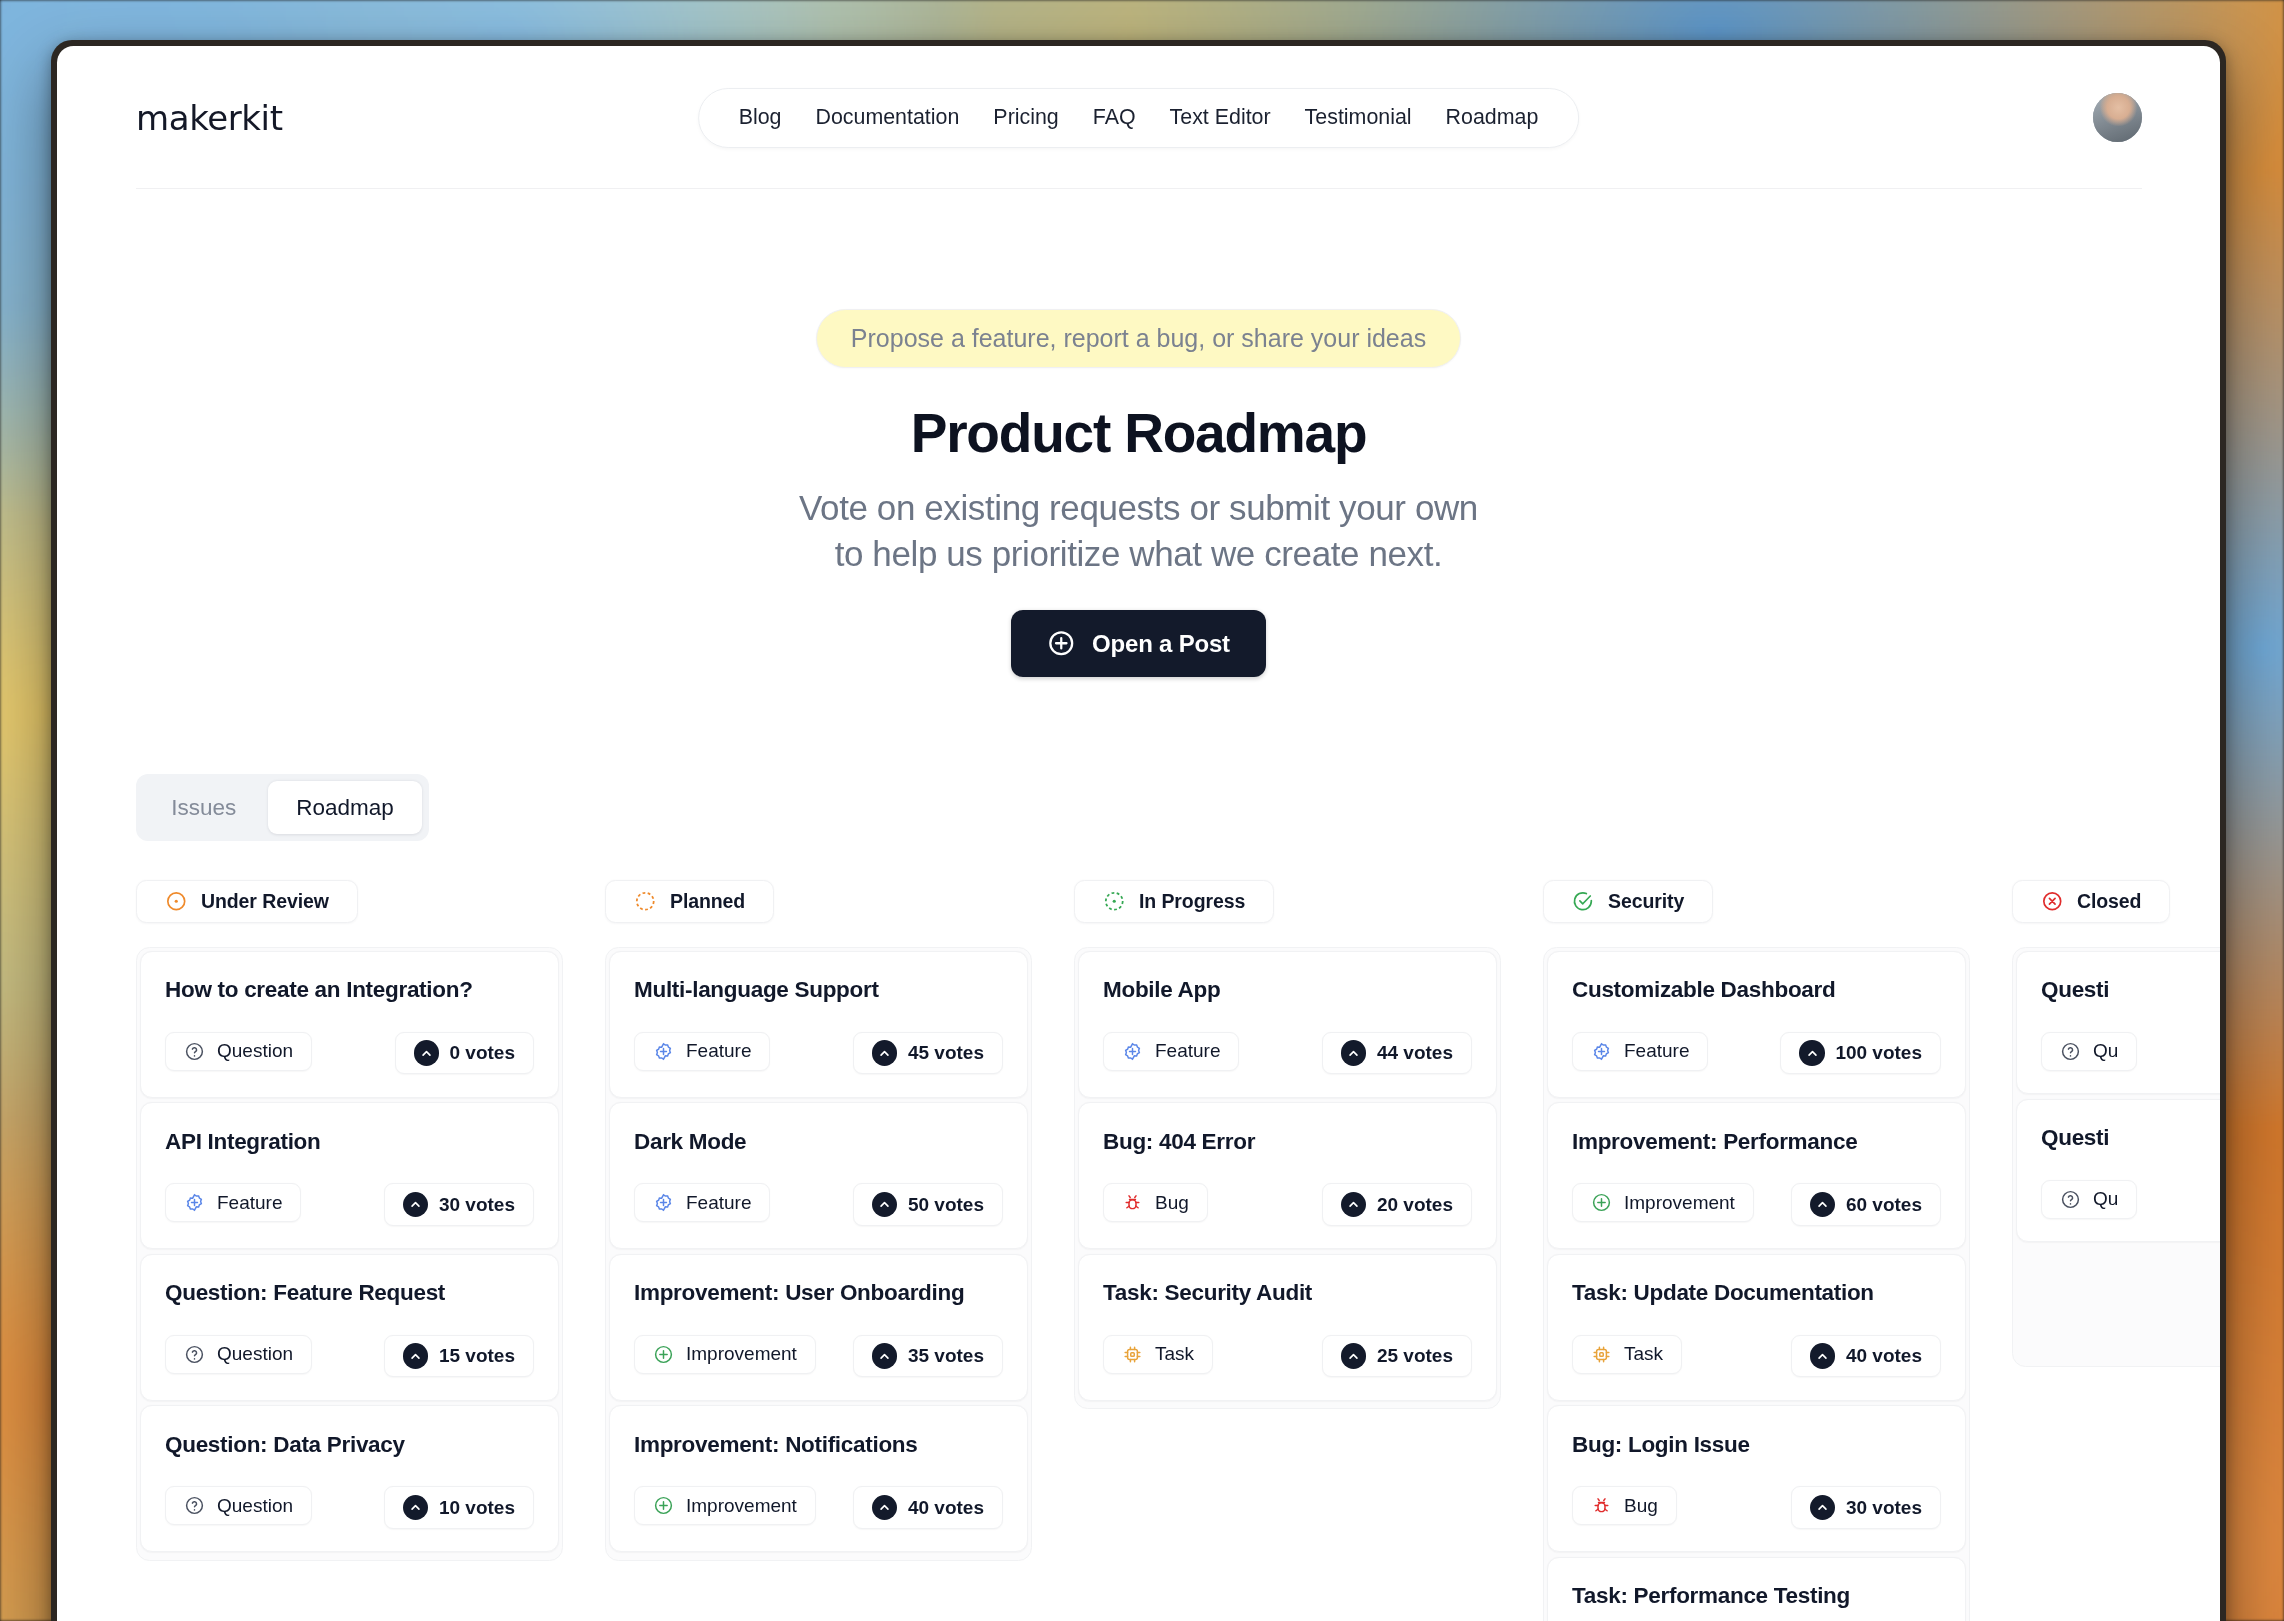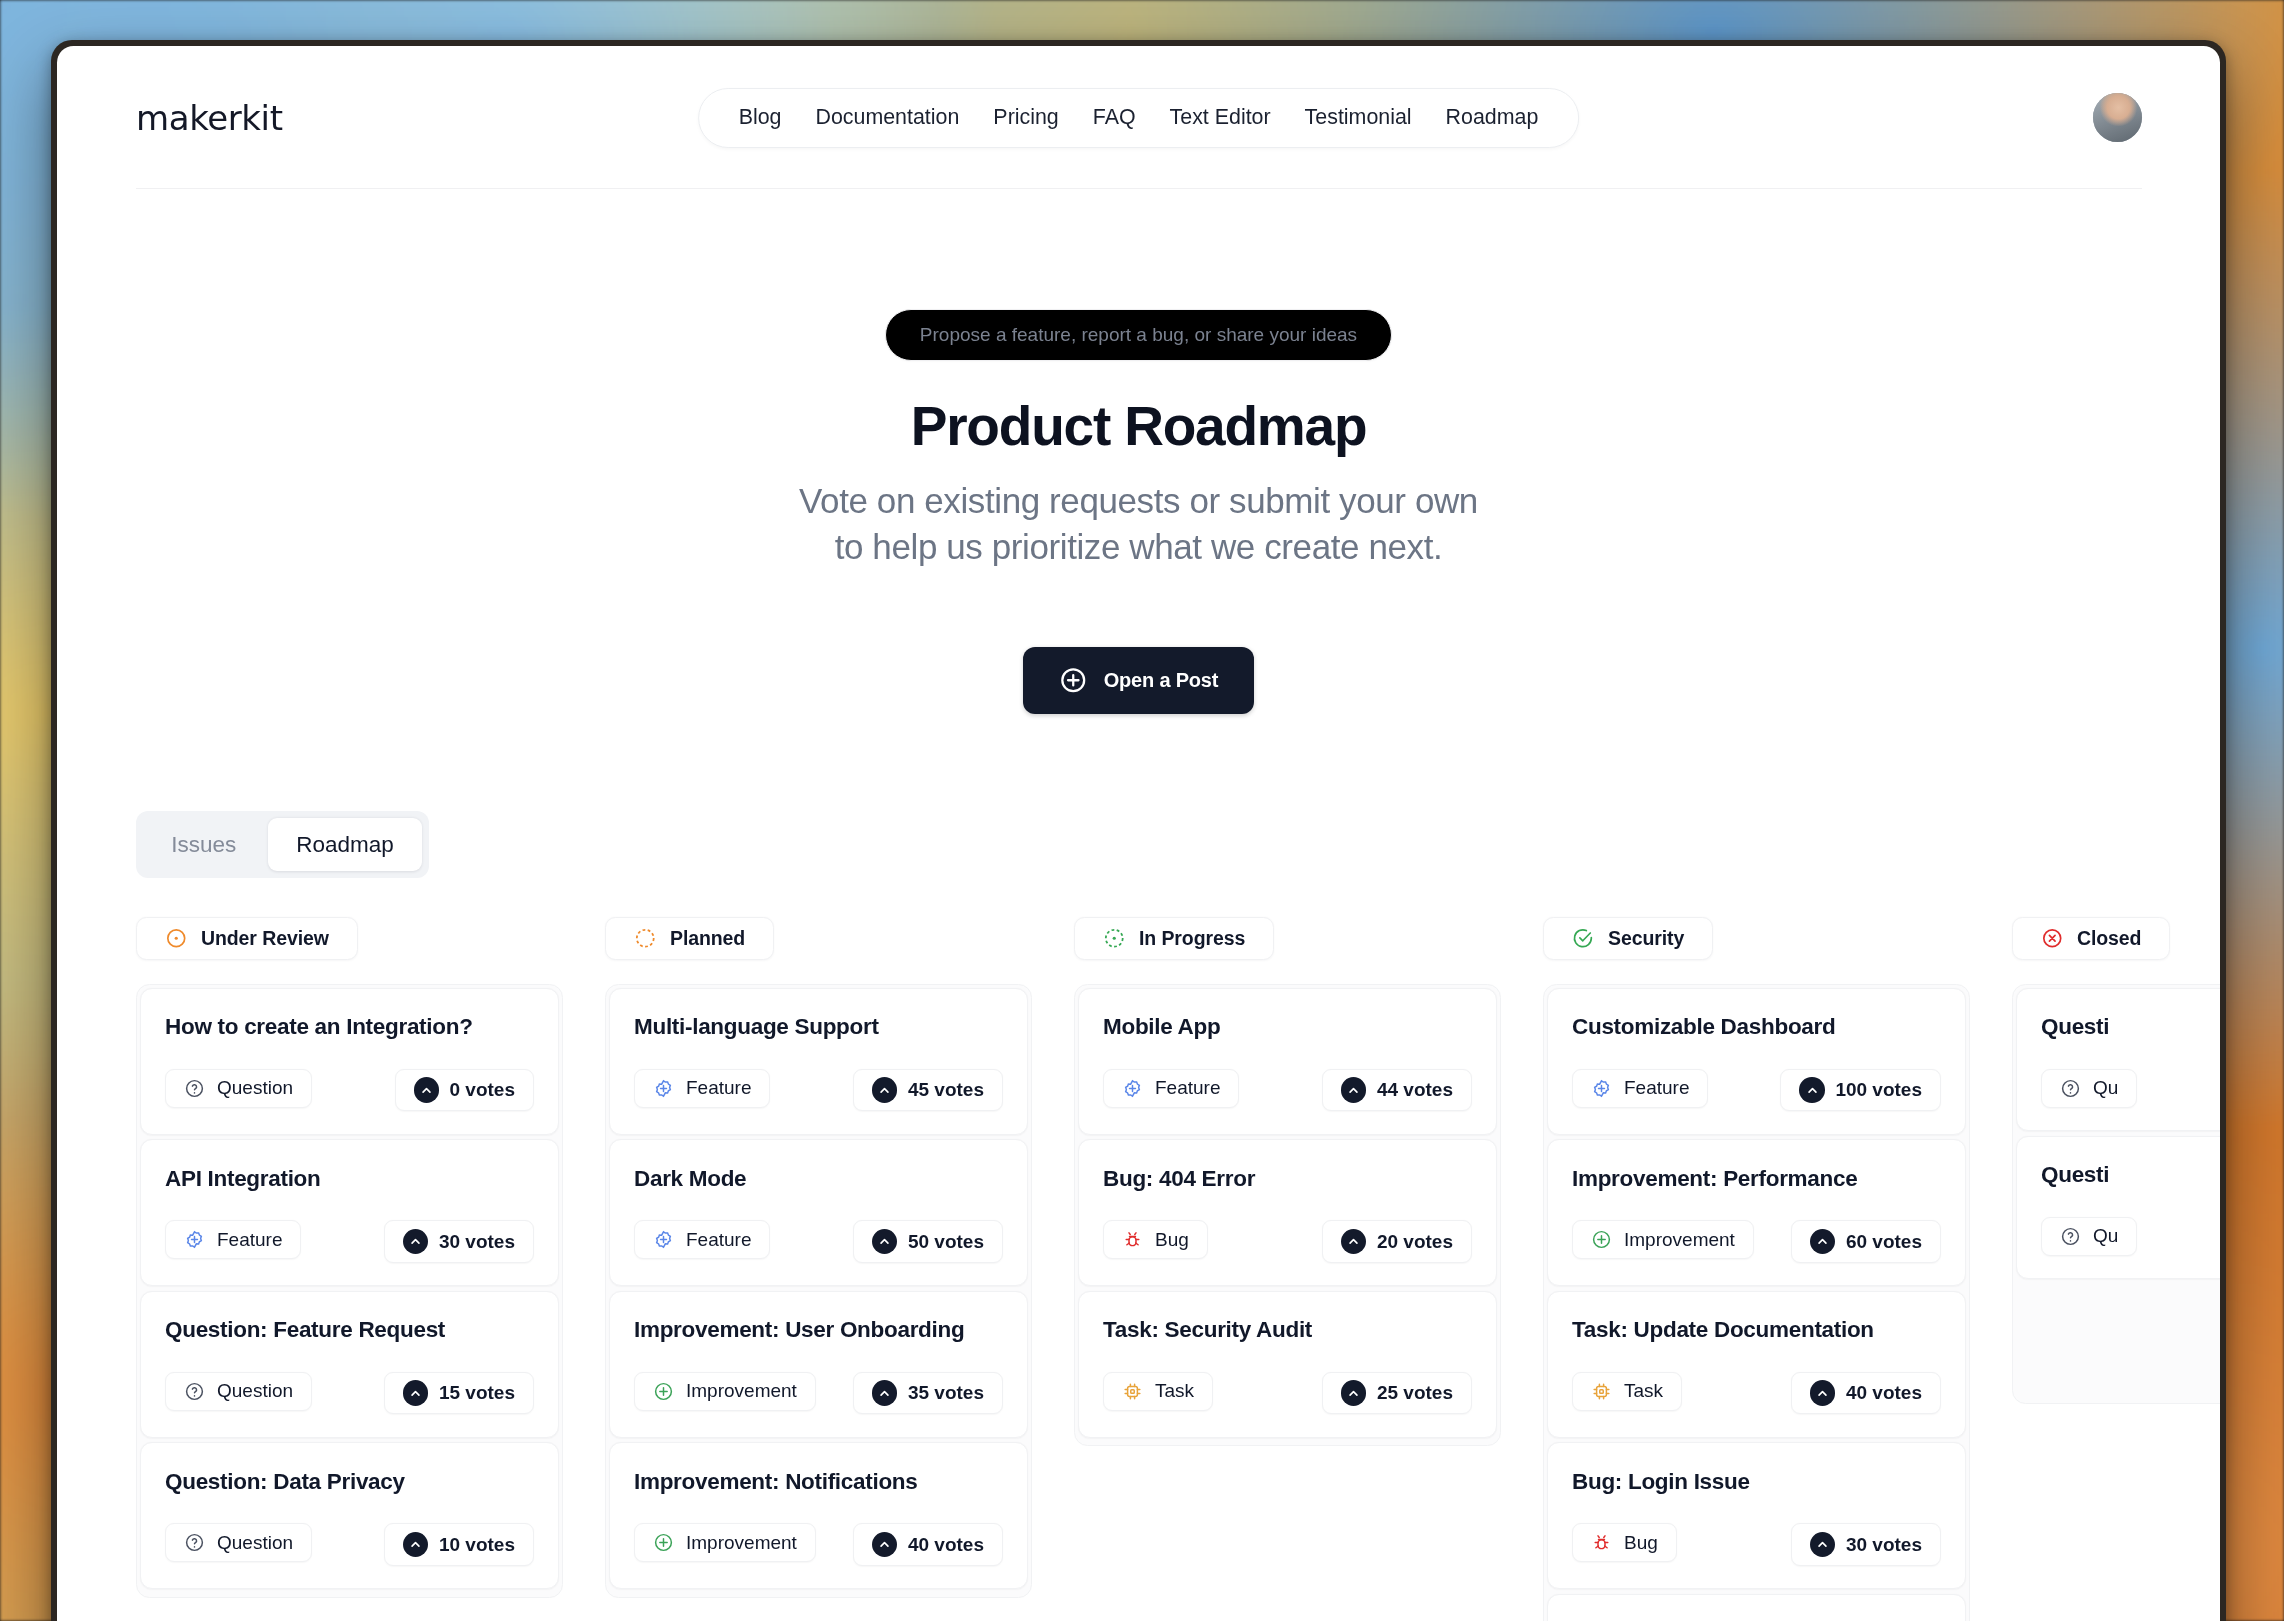--- a/index.html
+++ b/index.html
@@ -113,50 +113,50 @@
   
   #hero {
     text-align: center;
     padding-top: 120px;
   }
   #hero-pill {
     display: inline-block;
     border: 1.5px solid #f0f0f2;
     border-radius: 749px;
     padding: 14.2px 34px;
-    font-size: 19px;
+    font-size: 25px;
     color: #7b8290;
-    background: #000000;
+    background: #fef9c3;
     box-shadow: 0 0.7px 2.2px rgba(17,24,39,0.03);
   }
   #hero-title {
     margin-top: 33px;
     font-size: 55px;
     font-weight: bold;
     letter-spacing: -1.2px;
     color: #0d1220;
   }
   #hero-subtitle {
     margin-top: 19.5px;
     font-size: 35px;
     line-height: 1.33;
     color: #6c7585;
     letter-spacing: -0.4px;
   }
   #open-post-button {
-    margin-top: 76px;
+    margin-top: 32px;
     display: inline-flex;
     align-items: center;
     gap: 16.5px;
     background: #131a2b;
     color: #ffffff;
     border: none;
     border-radius: 12px;
     padding: 19.5px 36px;
-    font-size: 20px;
+    font-size: 24px;
     font-weight: bold;
     letter-spacing: -0.2px;
     cursor: pointer;
     font-family: "Liberation Sans", sans-serif;
     box-shadow: 0 1.5px 4.5px rgba(0,0,0,0.18);
   }
 
   
   #tabs-row {
     margin: 97px 0 0 79px;

